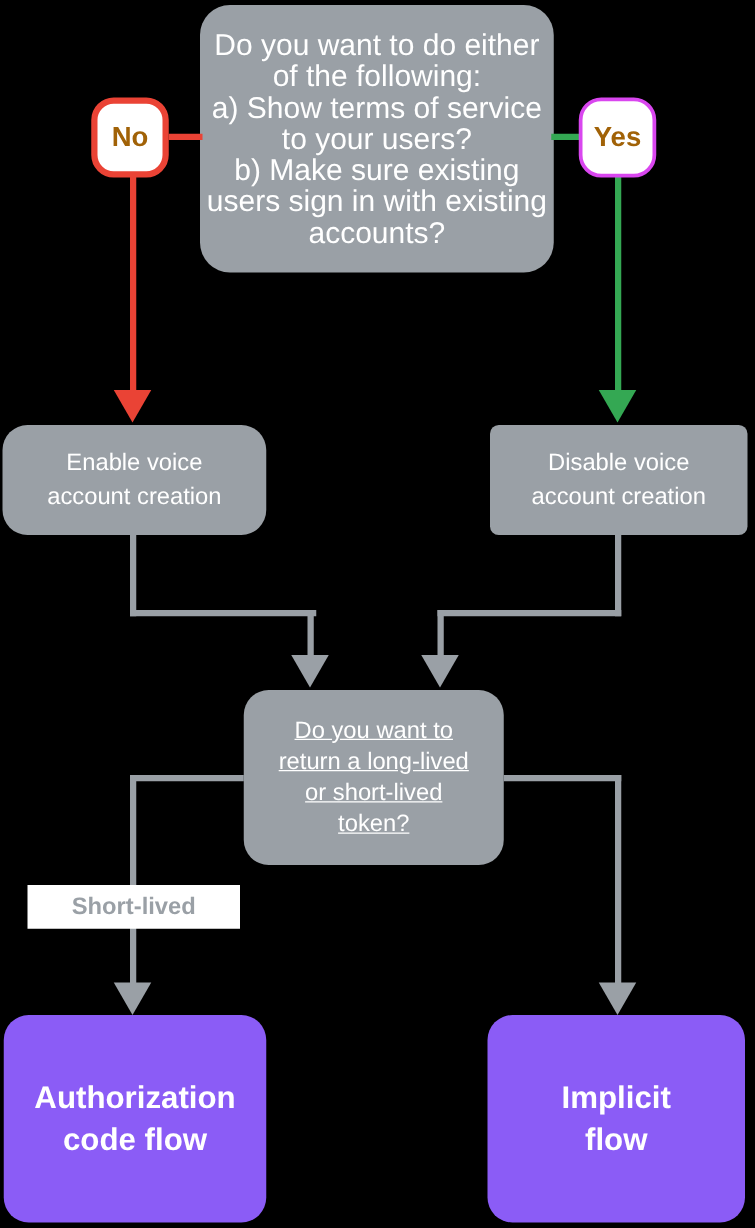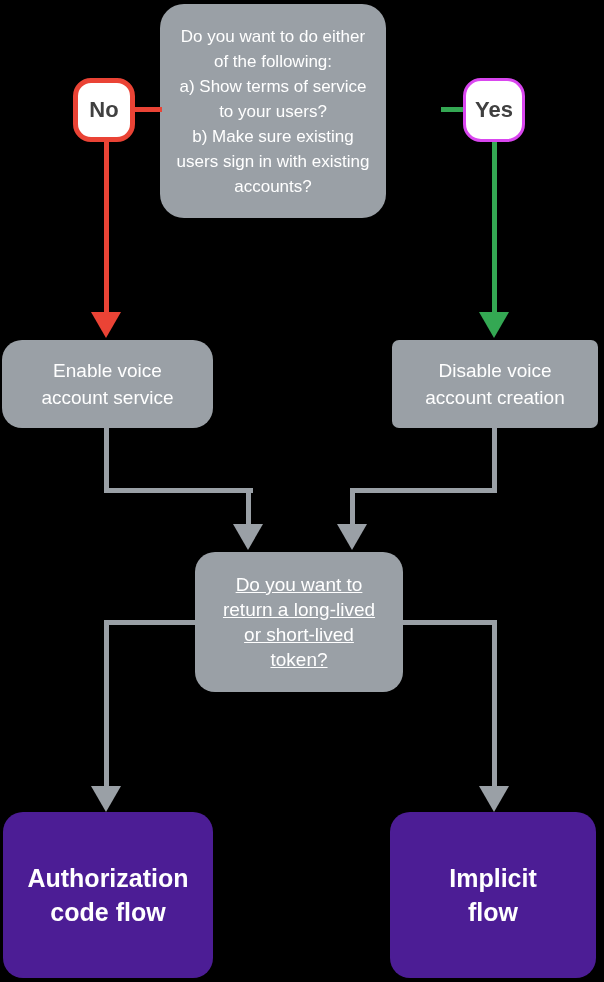--- a/index.html
+++ b/index.html
@@ -7,47 +7,47 @@
     position:relative;width:604px;height:982px;background:#000000;
     font-family:"Liberation Sans",sans-serif;overflow:hidden;
   }
   .gbox{
     position:absolute;background:#9AA0A6;border-radius:22px;
     display:flex;align-items:center;justify-content:center;text-align:center;
     color:#FFFFFF;white-space:pre-line;
   }
   .gbox .txt{white-space:pre-line;}
   .bluebox{
-    position:absolute;background:#4c1d95;border-radius:20px;
+    position:absolute;background:#8b5cf6;border-radius:20px;
     display:flex;align-items:center;justify-content:center;text-align:center;
     color:#FFFFFF;font-weight:700;font-size:25px;line-height:34px;white-space:pre-line;
   }
   .badge{
     position:absolute;width:62px;height:64px;box-sizing:border-box;background:#FFFFFF;
     border-radius:18px;display:flex;align-items:center;justify-content:center;
-    color:#404040;font-weight:700;font-size:22px;z-index:3;
+    color:#a16207;font-weight:700;font-size:22px;z-index:3;
   }
   .badge.no{border:5px solid #EA4335;}
   .badge.yes{border:3px solid #d946ef;}
   .line{position:absolute;background:#9AA0A6;z-index:1;}
   .line.red{background:#EA4335;}
   .line.green{background:#34A853;}
   .arrowhead{
     position:absolute;width:0;height:0;z-index:2;
     border-left:15px solid transparent;border-right:15px solid transparent;
     border-top:26px solid #9AA0A6;
   }
   .arrowhead.red{border-top-color:#EA4335;}
   .arrowhead.green{border-top-color:#34A853;}
   .wlabel{
     position:absolute;width:170px;height:35px;background:#FFFFFF;z-index:3;
     display:flex;align-items:center;justify-content:center;
     color:#9AA0A6;font-weight:700;font-size:19px;
   }
-  .q-top{left:160px;top:4px;width:226px;height:214px;font-size:17px;line-height:25px;border-radius:24px;}
+  .q-top{left:160px;top:4px;width:283px;height:214px;font-size:24px;line-height:25px;border-radius:24px;}
   .q-mid{left:195px;top:552px;width:208px;height:140px;font-size:19px;line-height:25px;border-radius:20px;text-decoration:underline;}
   .act-left{left:2px;top:340px;width:211px;height:88px;font-size:19px;line-height:27px;border-radius:20px;}
   .act-right{left:392px;top:340px;width:206px;height:88px;font-size:19px;line-height:27px;border-radius:7px;}
   .result-left{left:3px;top:812px;width:210px;height:166px;}
   .result-right{left:390px;top:812px;width:206px;height:166px;}
 </style>
 </head>
 <body>
 
 <div id="canvas">
@@ -71,21 +71,21 @@
 
   <div class="line green" style="left:441px;top:107px;width:27px;height:5px;"></div>
   <div class="badge yes" style="left:463px;top:78px;">
     <span>Yes</span>
   </div>
   <div class="line green" style="left:492px;top:140px;width:5px;height:172px;"></div>
   <div class="arrowhead green" style="left:479px;top:312px;"></div>
 
   <div class="gbox act-left">
     <span class="txt">Enable voice
-account service</span>
+account creation</span>
   </div>
   <div class="gbox act-right">
     <span class="txt">Disable voice
 account creation</span>
   </div>
 
   <div class="line" style="left:104px;top:428px;width:5px;height:65px;"></div>
   <div class="line" style="left:104px;top:488px;width:149px;height:5px;"></div>
   <div class="line" style="left:246px;top:488px;width:5px;height:38px;"></div>
   <div class="arrowhead" style="left:233px;top:524px;"></div>
@@ -97,20 +97,23 @@
 
   <div class="gbox q-mid">
     <span class="txt">Do you want to
 return a long-lived
 or short-lived
 token?</span>
   </div>
 
   <div class="line" style="left:104px;top:620px;width:91px;height:5px;"></div>
   <div class="line" style="left:104px;top:620px;width:5px;height:168px;"></div>
+  <div class="wlabel" style="left:22px;top:708px;">
+    <span>Short-lived</span>
+  </div>
   <div class="arrowhead" style="left:91px;top:786px;"></div>
 
   <div class="line" style="left:403px;top:620px;width:94px;height:5px;"></div>
   <div class="line" style="left:492px;top:620px;width:5px;height:168px;"></div>
   <div class="arrowhead" style="left:479px;top:786px;"></div>
 
   <div class="bluebox result-left">
     <span class="txt">Authorization
 code flow</span>
   </div>

